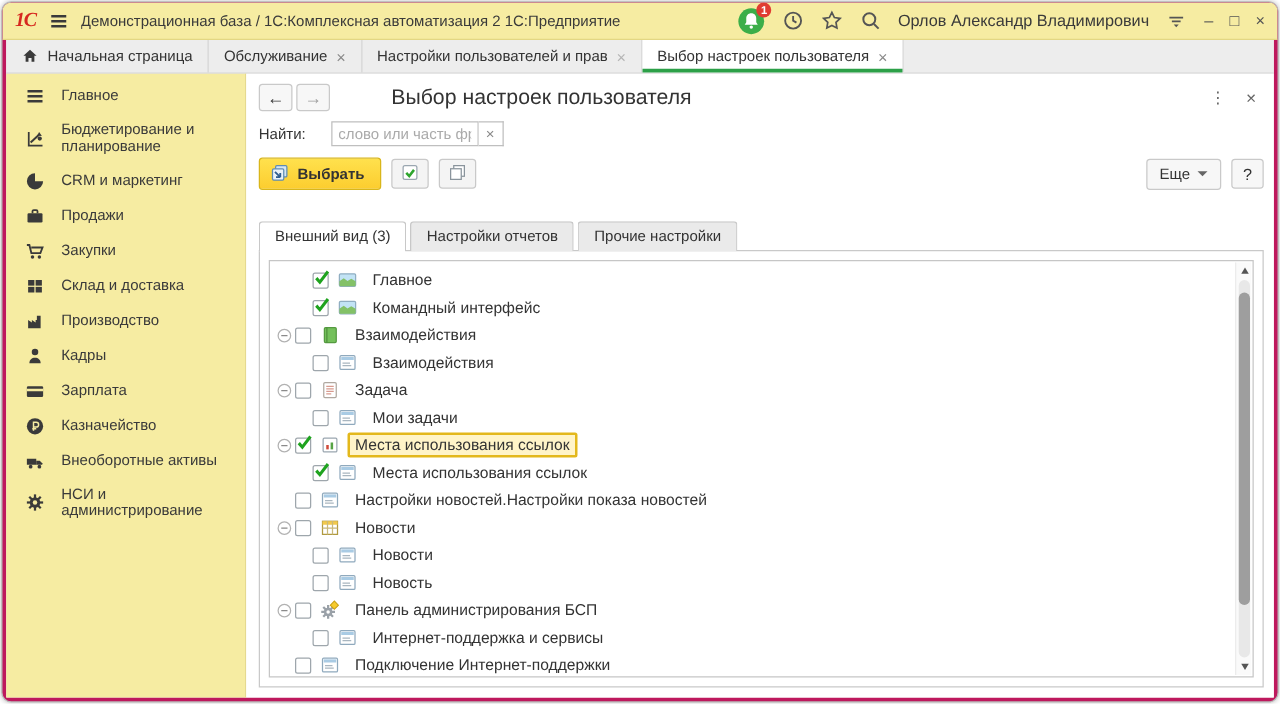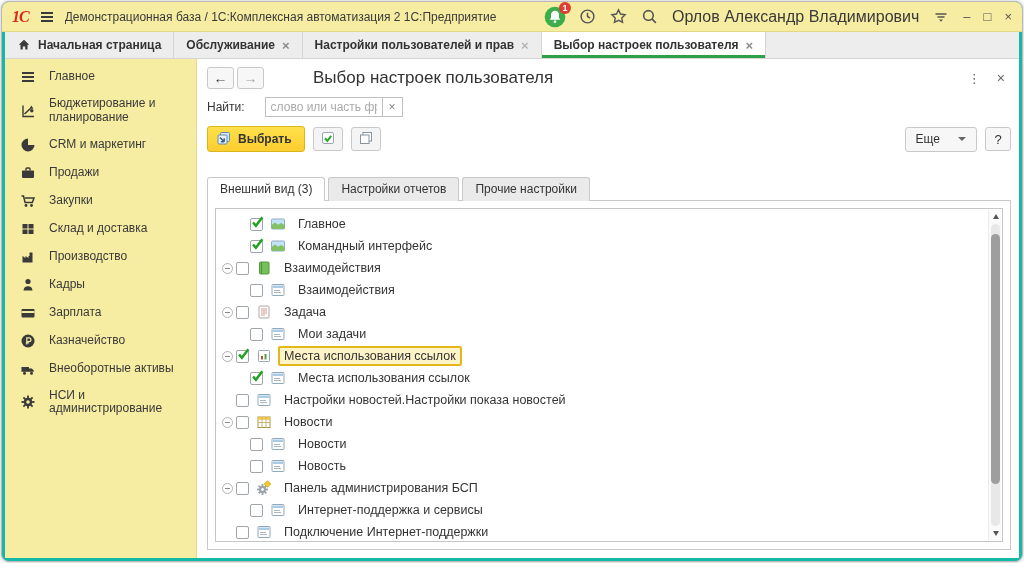--- a/index.html
+++ b/index.html
@@ -1,40 +1,40 @@
 <!DOCTYPE html>
 <html><head>
 <meta charset="utf-8">
 <style>
   html,body{margin:0;padding:0;width:1024px;height:563px;overflow:hidden;background:#fff;
     font-family:"Liberation Sans","DejaVu Sans",sans-serif;}
   *{box-sizing:border-box;}
   .window{width:1022px;height:561px;margin:1px;border:1px solid #b9b9b9;border-radius:8px;
-    overflow:hidden;background:#14b8a6;box-shadow:0 0 4px rgba(0,0,0,.25);display:flex;flex-direction:column;}
+    overflow:hidden;background:#be185d;box-shadow:0 0 4px rgba(0,0,0,.25);display:flex;flex-direction:column;}
   
   .titlebar{height:30px;flex:0 0 30px;display:flex;align-items:center;padding:0 10px;gap:10px;
     background:#f6eca2;border-bottom:1px solid #e3d783;}
   .logo1c{font-family:"Liberation Serif","DejaVu Serif",serif;font-style:italic;font-weight:bold;
     font-size:16px;color:#d6281f;letter-spacing:-1px;line-height:1;}
   .hamburger{display:inline-flex;cursor:pointer;}
   .apptitle{font-size:12px;color:#3a3a3a;white-space:nowrap;overflow:hidden;}
   .tb-right{margin-left:auto;display:flex;align-items:center;gap:13px;}
   .tb-ico{display:inline-flex;align-items:center;justify-content:center;width:18px;height:18px;cursor:pointer;position:relative;}
   .bellwrap{width:22px;height:22px;position:relative;}
   .badge{position:absolute;top:-4px;right:-5px;min-width:12px;height:12px;border-radius:7px;background:#e03c31;
     color:#fff;font-size:9px;font-weight:bold;display:flex;align-items:center;justify-content:center;padding:0 2px;}
-  .username{font-size:16px;color:#3a3a3a;white-space:nowrap;}
+  .username{font-size:13px;color:#3a3a3a;white-space:nowrap;}
   .winglyph{font-size:13px;color:#555;cursor:pointer;line-height:1;}
   
   .frame{flex:1;padding:0 3px 3px;display:flex;flex-direction:column;min-height:0;}
   .inner{flex:1;display:flex;flex-direction:column;background:#fff;min-height:0;}
   
   .tabbar{height:27px;flex:0 0 27px;background:#ededed;display:flex;align-items:stretch;border-bottom:1px solid #d5d5d5;}
   .ptab{display:flex;align-items:center;gap:7px;padding:0 12px;font-size:12px;color:#333;
-    border-right:1px solid #d5d5d5;cursor:pointer;position:relative;white-space:nowrap;font-weight:bold;}
+    border-right:1px solid #d5d5d5;cursor:pointer;position:relative;white-space:nowrap;}
   .ptab.active{background:#fff;}
   .ptab.active::after{content:"";position:absolute;left:0;right:0;bottom:0;height:3px;background:#2ca048;}
   .ptab .tclose{color:#8a8a8a;font-size:13px;line-height:1;}
   .ptab .tclose.dim{color:#b5b5b5;}
   
   .bodyrow{flex:1;display:flex;min-height:0;}
   .sidebar{width:192px;flex:0 0 192px;background:#f6eca2;border-right:1px solid #e5d98f;
     padding-top:4px;overflow:hidden;}
   .sbitem{display:flex;align-items:center;gap:12px;padding:6px 8px 6px 14px;cursor:pointer;}
   .sbitem .sbico{width:18px;flex:0 0 18px;display:flex;justify-content:center;}
@@ -56,21 +56,21 @@
   .finput::placeholder{color:#aaa;}
   .fclear{width:20px;height:20px;border:1px solid #bfbfbf;border-left:none;background:#fff;
     font-size:12px;color:#888;cursor:pointer;display:inline-flex;align-items:center;justify-content:center;}
   .btn-row{height:28px;flex:0 0 28px;display:flex;align-items:center;margin-top:6px;gap:8px;}
   .select-btn{height:26px;display:inline-flex;align-items:center;gap:6px;padding:0 12px 0 8px;
     background:linear-gradient(#ffe14d,#fccd2f);border:1px solid #d9b61a;border-radius:3px;
     font-size:12px;font-weight:bold;color:#333;cursor:pointer;}
   .icobtn{width:30px;height:24px;border:1px solid #c9c9c9;background:#f4f4f4;border-radius:3px;
     display:inline-flex;align-items:center;justify-content:center;cursor:pointer;}
   .spacer{flex:1;}
-  .more-btn{height:25px;display:inline-flex;align-items:center;gap:18px;padding:0 10px;background:#f7f7f7;
+  .more-btn{height:25px;display:inline-flex;align-items:center;gap:6px;padding:0 10px;background:#f7f7f7;
     border:1px solid #c9c9c9;border-radius:3px;font-size:12px;color:#333;cursor:pointer;}
   .caret{width:0;height:0;border-left:4px solid transparent;border-right:4px solid transparent;border-top:4px solid #666;}
   .help-btn{width:26px;height:24px;border:1px solid #c9c9c9;background:#f7f7f7;border-radius:3px;
     font-size:13px;color:#333;cursor:pointer;}
   
   .ftabs{flex:0 0 24px;display:flex;align-items:flex-end;margin-top:24px;position:relative;z-index:2;}
   .ftab{padding:4px 12px 5px;font-size:12px;color:#333;background:#eaeaea;border:1px solid #c8c8c8;
     border-bottom:none;border-radius:3px 3px 0 0;margin-right:3px;cursor:pointer;white-space:nowrap;}
   .ftab.active{background:#fff;position:relative;}
   .ftab.active::after{content:"";position:absolute;left:0;right:0;bottom:-1px;height:2px;background:#fff;}

